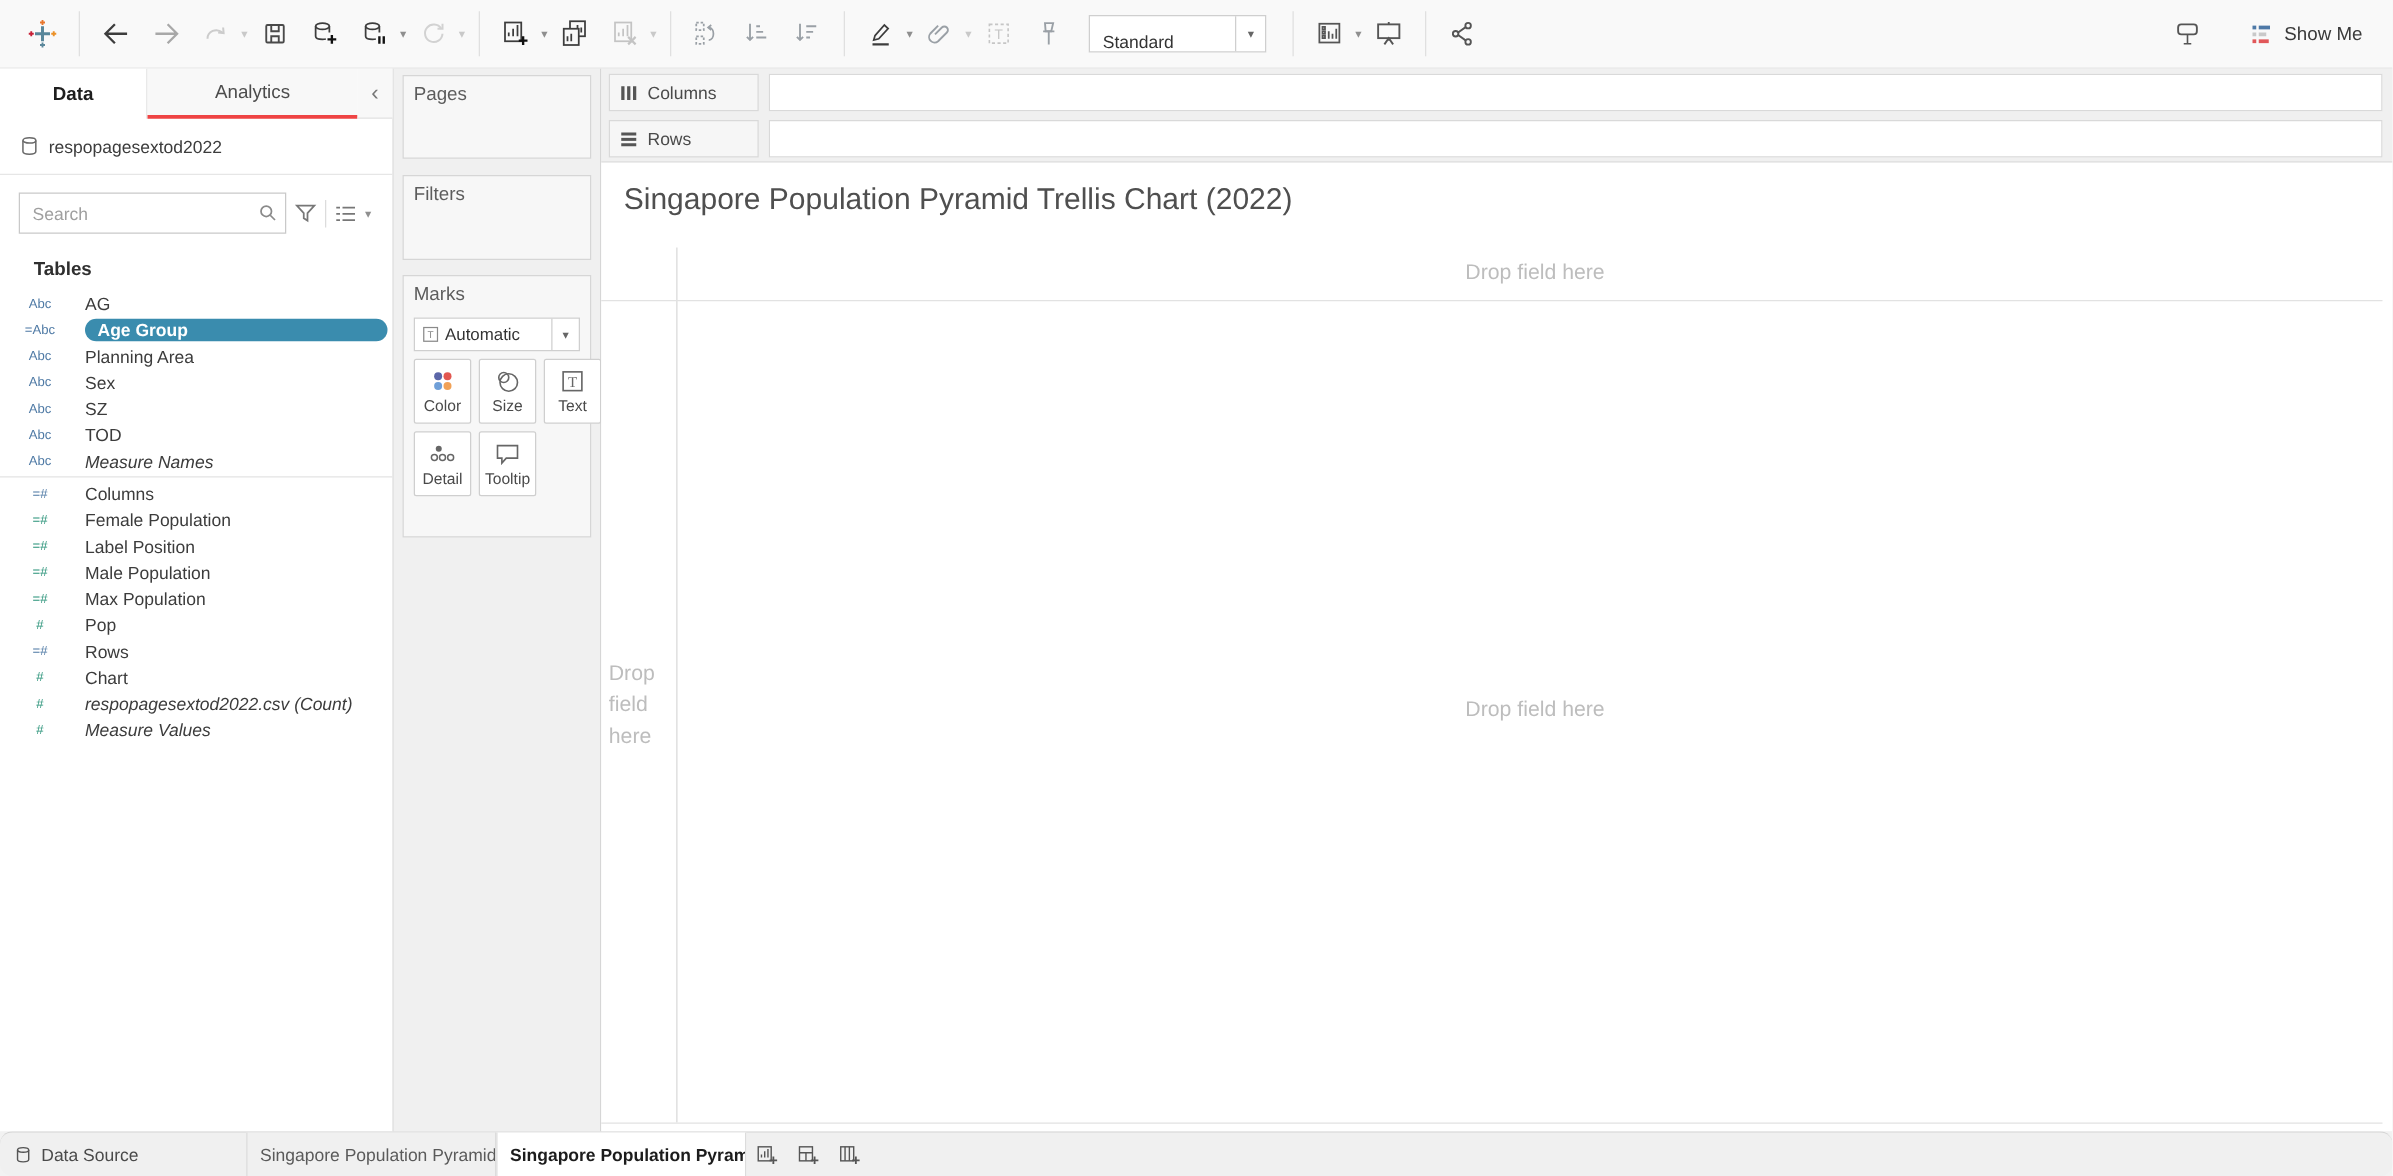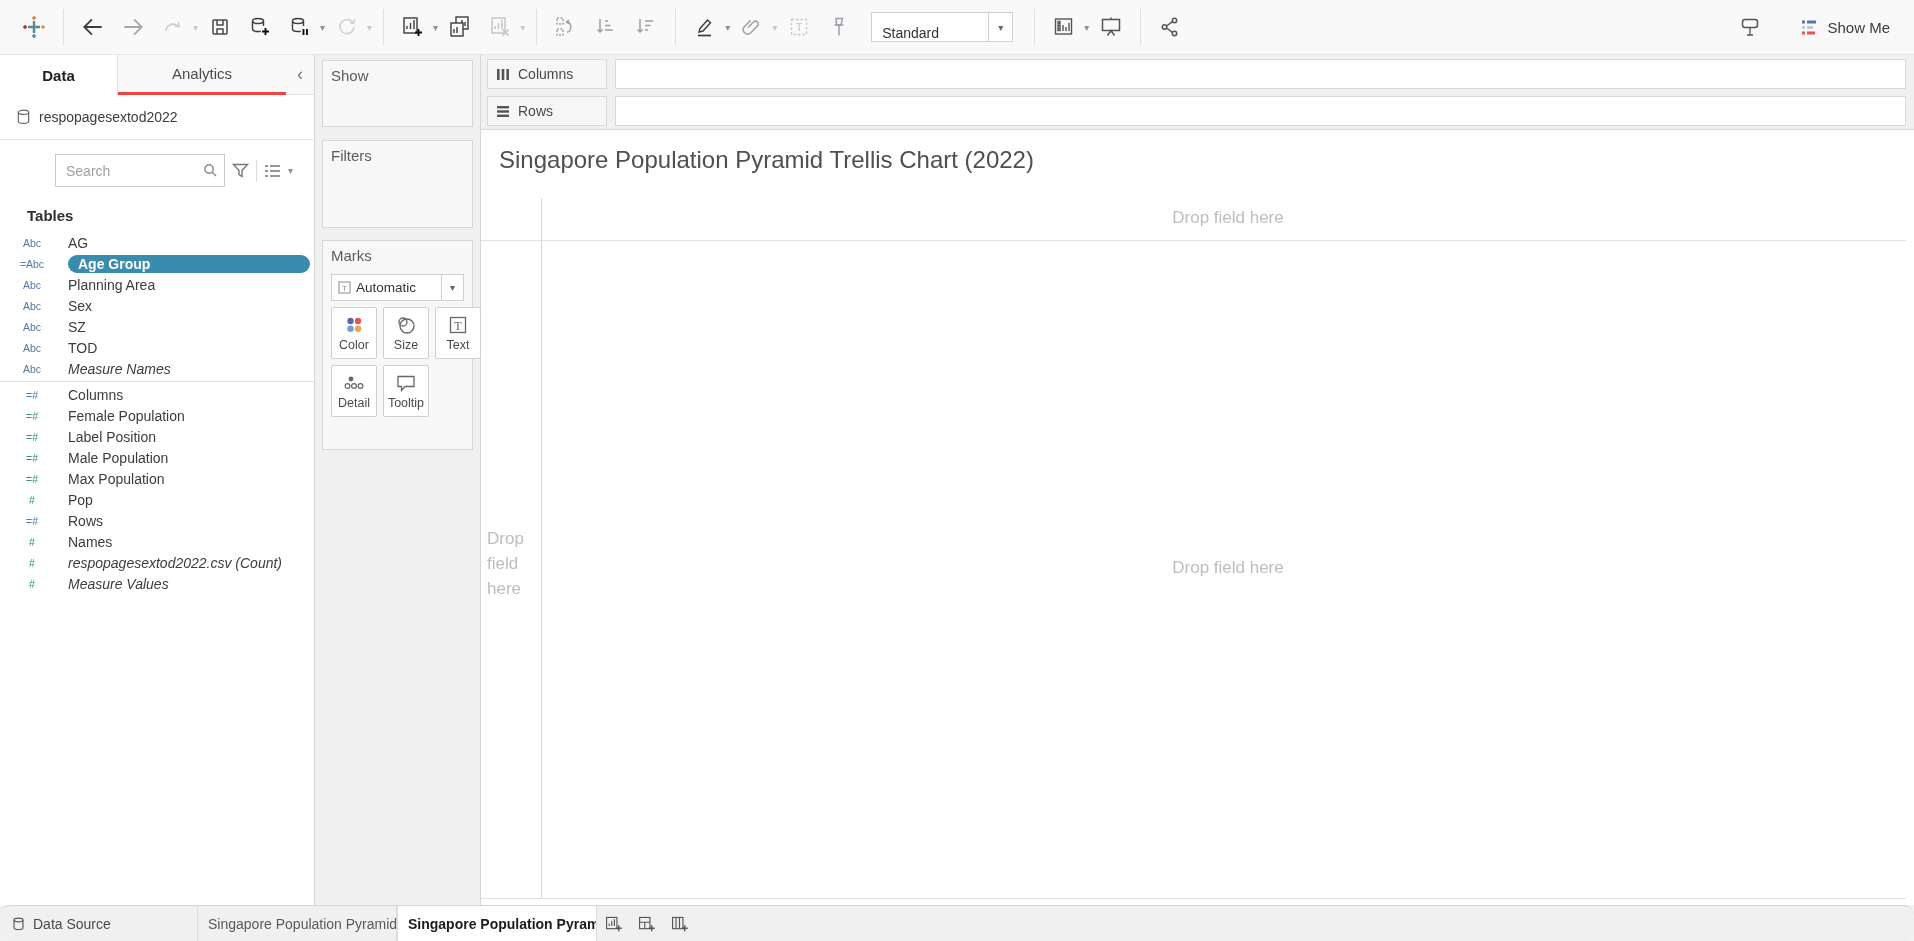--- a/index.html
+++ b/index.html
@@ -22,41 +22,41 @@
 
   
   .sidebar { position:absolute; top:55px; left:0; width:315px; bottom:36px; background:#fff; border-right:1px solid #d6d6d6; }
   .side-tabs { display:flex; height:40px; }
   .tab-data { width:118px; display:flex; align-items:center; justify-content:center; font-size:15px; font-weight:bold; color:#1e1e1e; background:#fff; border-right:1px solid #e2e2e2; }
   .tab-analytics { flex:1; display:flex; align-items:center; justify-content:center; font-size:15px; color:#4c4c4c; background:#f8f8f8; border-bottom:3px solid #ef4444; }
   .tab-collapse { width:28px; display:flex; align-items:center; justify-content:center; background:#f8f8f8; border-bottom:1px solid #e2e2e2; color:#777; font-size:18px; }
   .ds-row { height:32px; display:flex; align-items:center; gap:8px; padding-left:16px; font-size:14px; color:#3c3c3c; margin-top:6px; }
   .side-hr { border:none; border-top:1px solid #e6e6e6; margin-top:6px; }
   .search-row { display:flex; align-items:center; margin:14px 8px 0 15px; gap:6px; }
-  .search-wrap { position:relative; width:170px;margin-left:40px; }
+  .search-wrap { position:relative; width:214px; }
   .search-input { width:100%; height:33px; border:1px solid #c9c9c9; background:#fff; padding:0 28px 0 10px; font-size:14px; color:#333; font-family:"Liberation Sans",sans-serif; }
   .search-input::placeholder { color:#9f9f9f; }
   .search-mag { position:absolute; right:7px; top:8px; }
   .tables-label { margin:20px 0 8px 27px; font-size:15px; font-weight:bold; color:#2f2f2f; }
   .fields { margin-top:2px; }
   .frow { height:21px; display:flex; align-items:center; padding-left:16px; font-size:14px; color:#3c3c3c; }
   .fic { width:32px; font-size:10.5px; text-align:center; flex:none; }
   .fic.blue { color:#4f7aa5; }
   .fic.green { color:#2a9379; }
   .flb { margin-left:20px; white-space:nowrap; }
   .flb.it { font-style:italic; }
   .frow.sel .flb { flex:1; margin-right:4px; background:#3a8cae; color:#fff; border-radius:10px; padding:1px 10px; font-weight:bold; }
   .fdiv { height:1px; background:#e3e3e3; margin:2px 0; }
 
   
   .shelfcol { position:absolute; top:55px; left:315px; width:166px; bottom:36px; background:#f0f0f0; border-right:1px solid #d6d6d6; }
   .card { margin:0 7px; background:#f7f7f7; border:1px solid #d6d6d6; }
   .card-label { font-size:15px; color:#5c5c5c; padding:6px 8px 2px 8px; }
   .card-pages { margin-top:5px; height:67px; }
-  .card-filters { margin-top:13px; height:88px; }
+  .card-filters { margin-top:13px; height:68px; }
   .card-marks { margin-top:12px; height:210px; }
   .mark-select { margin:8px 8px 6px 8px; height:27px; background:#fff; border:1px solid #cfcfcf; display:flex; align-items:center; }
   .mark-select .ms-ic { width:24px; display:flex; justify-content:center; }
   .mark-select .ms-tx { flex:1; font-size:13.5px; color:#333; }
   .mark-select .ms-cr { width:22px; height:100%; border-left:1px solid #cfcfcf; display:flex; align-items:center; justify-content:center; color:#666; font-size:10px; }
   .marks-grid { display:grid; grid-template-columns:repeat(3,46px); gap:6px; margin:2px 8px; }
   .mk-btn { height:52px; background:#fff; border:1px solid #cfcfcf; border-radius:2px; display:flex; flex-direction:column; align-items:center; justify-content:center; gap:3px; }
   .mk-lb { font-size:12.5px; color:#4a4a4a; }
 
   
@@ -354,36 +354,36 @@
       <div class="frow">
         <span class="fic green">#</span>
         <span class="flb">Pop</span>
       </div>
       <div class="frow">
         <span class="fic blue">=#</span>
         <span class="flb">Rows</span>
       </div>
       <div class="frow">
         <span class="fic green">#</span>
-        <span class="flb">Names</span>
+        <span class="flb">Chart</span>
       </div>
       <div class="frow">
         <span class="fic green">#</span>
         <span class="flb it">respopagesextod2022.csv (Count)</span>
       </div>
       <div class="frow">
         <span class="fic green">#</span>
         <span class="flb it">Measure Values</span>
       </div>
     </div>
   </div>
 
   <div class="shelfcol">
     <div class="card card-pages">
-      <div class="card-label">Show</div>
+      <div class="card-label">Pages</div>
     </div>
     <div class="card card-filters">
       <div class="card-label">Filters</div>
     </div>
     <div class="card card-marks">
       <div class="card-label">Marks</div>
       <div class="mark-select">
         <span class="ms-ic">
           <svg width="13" height="13" viewBox="0 0 13 13" fill="none" stroke="#8a8a8a" stroke-width="1">
               <rect x="1" y="1" width="11" height="11"></rect>

